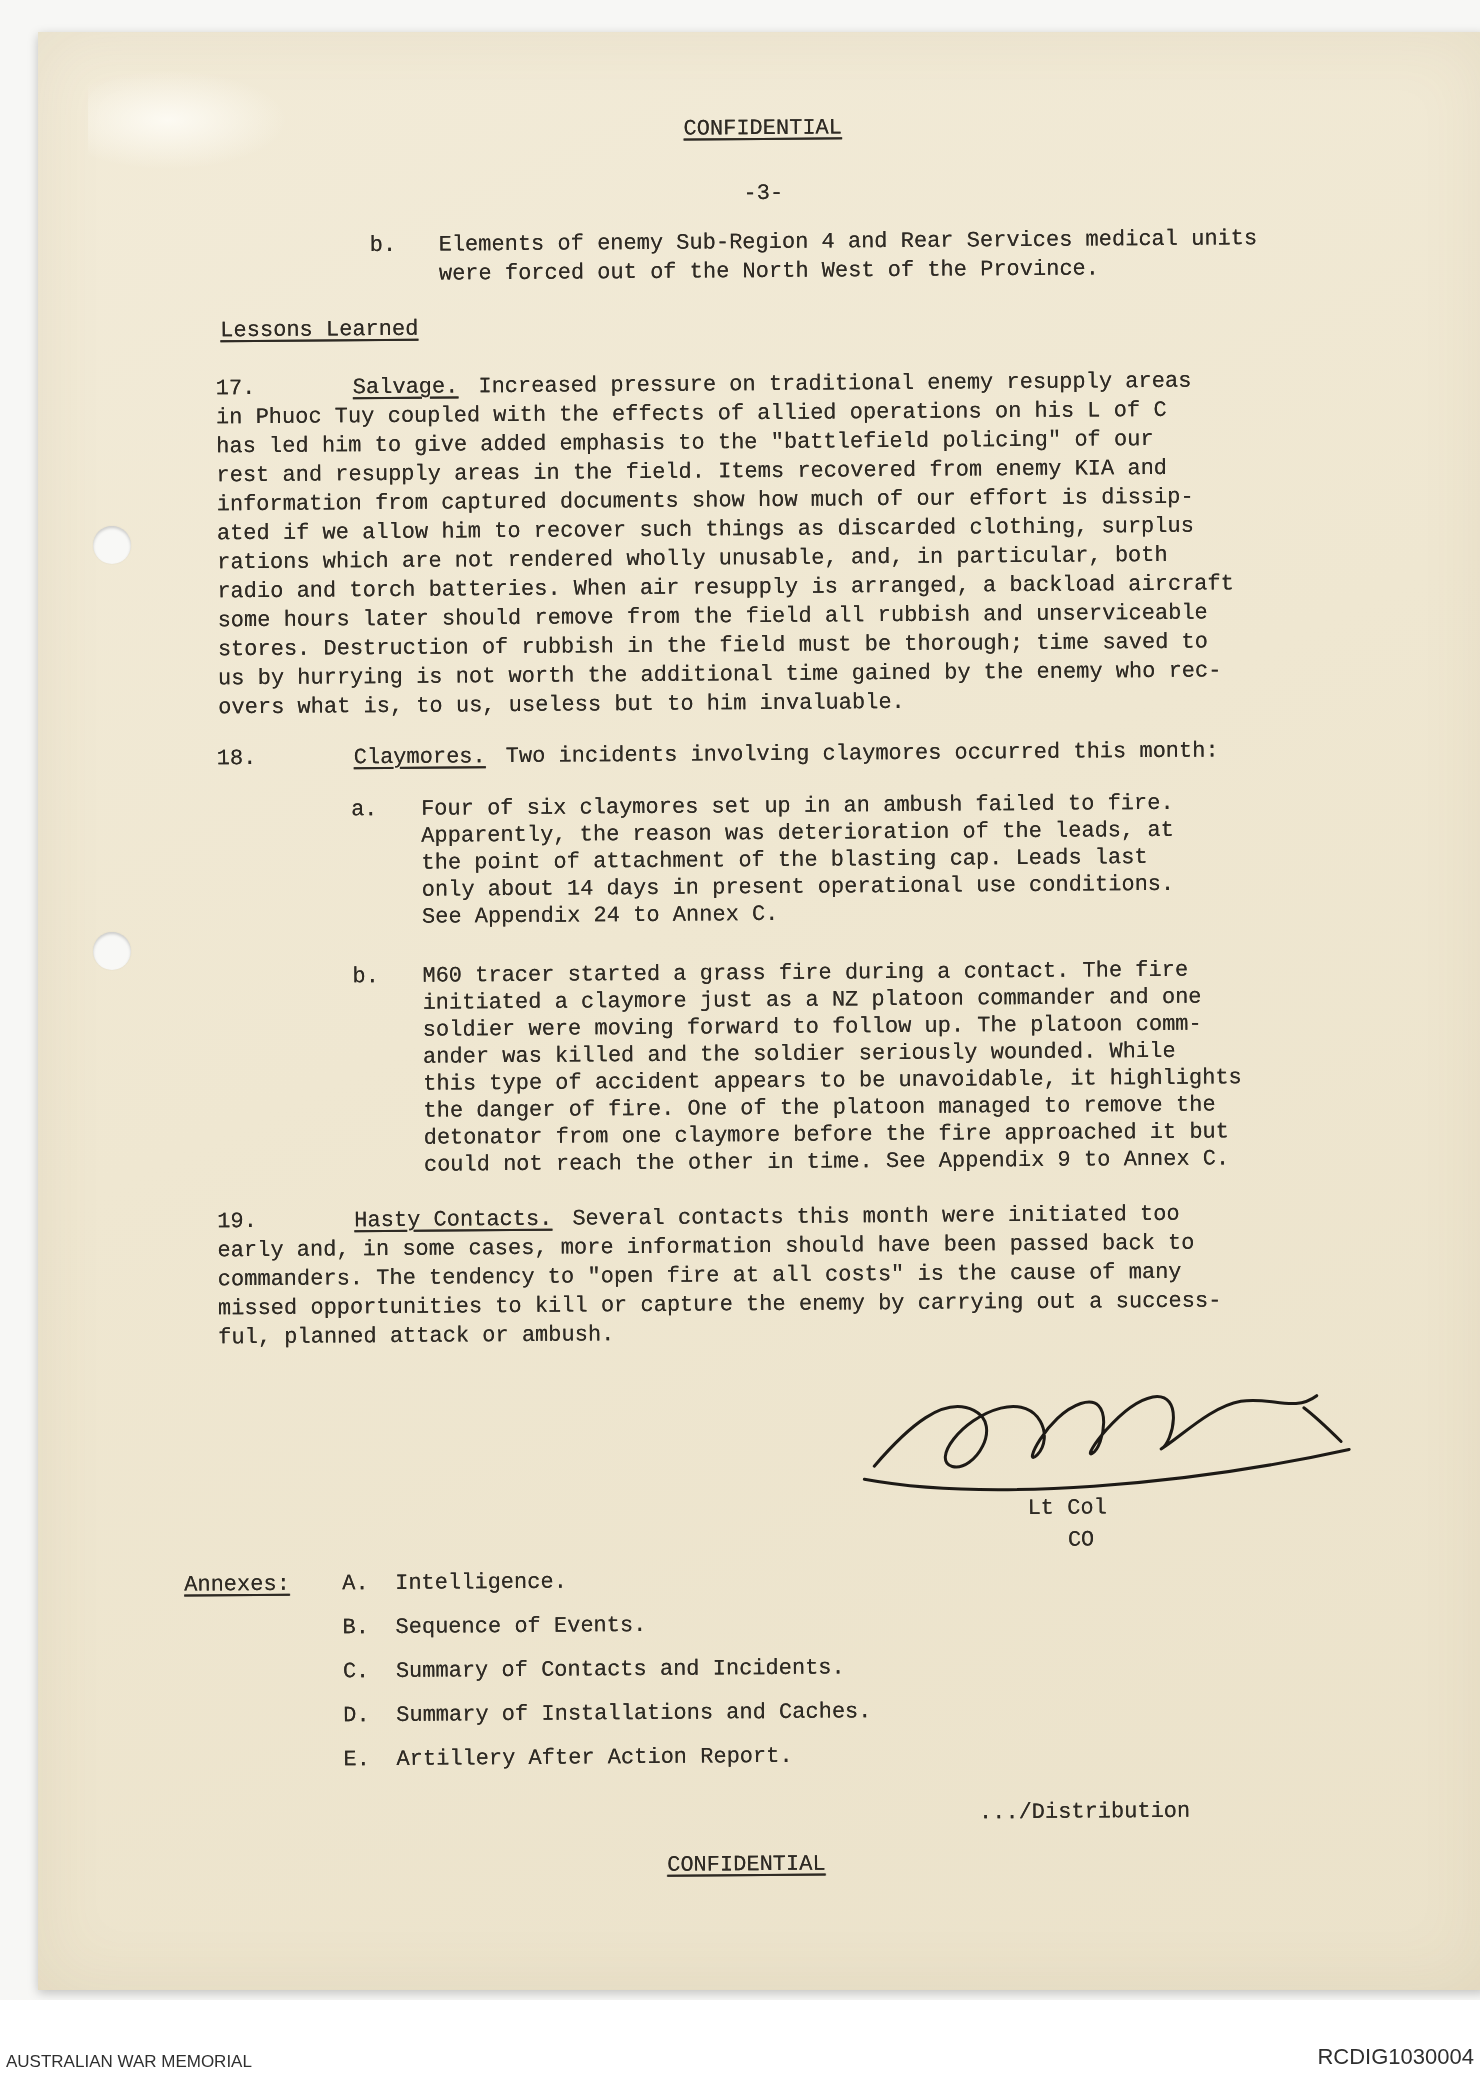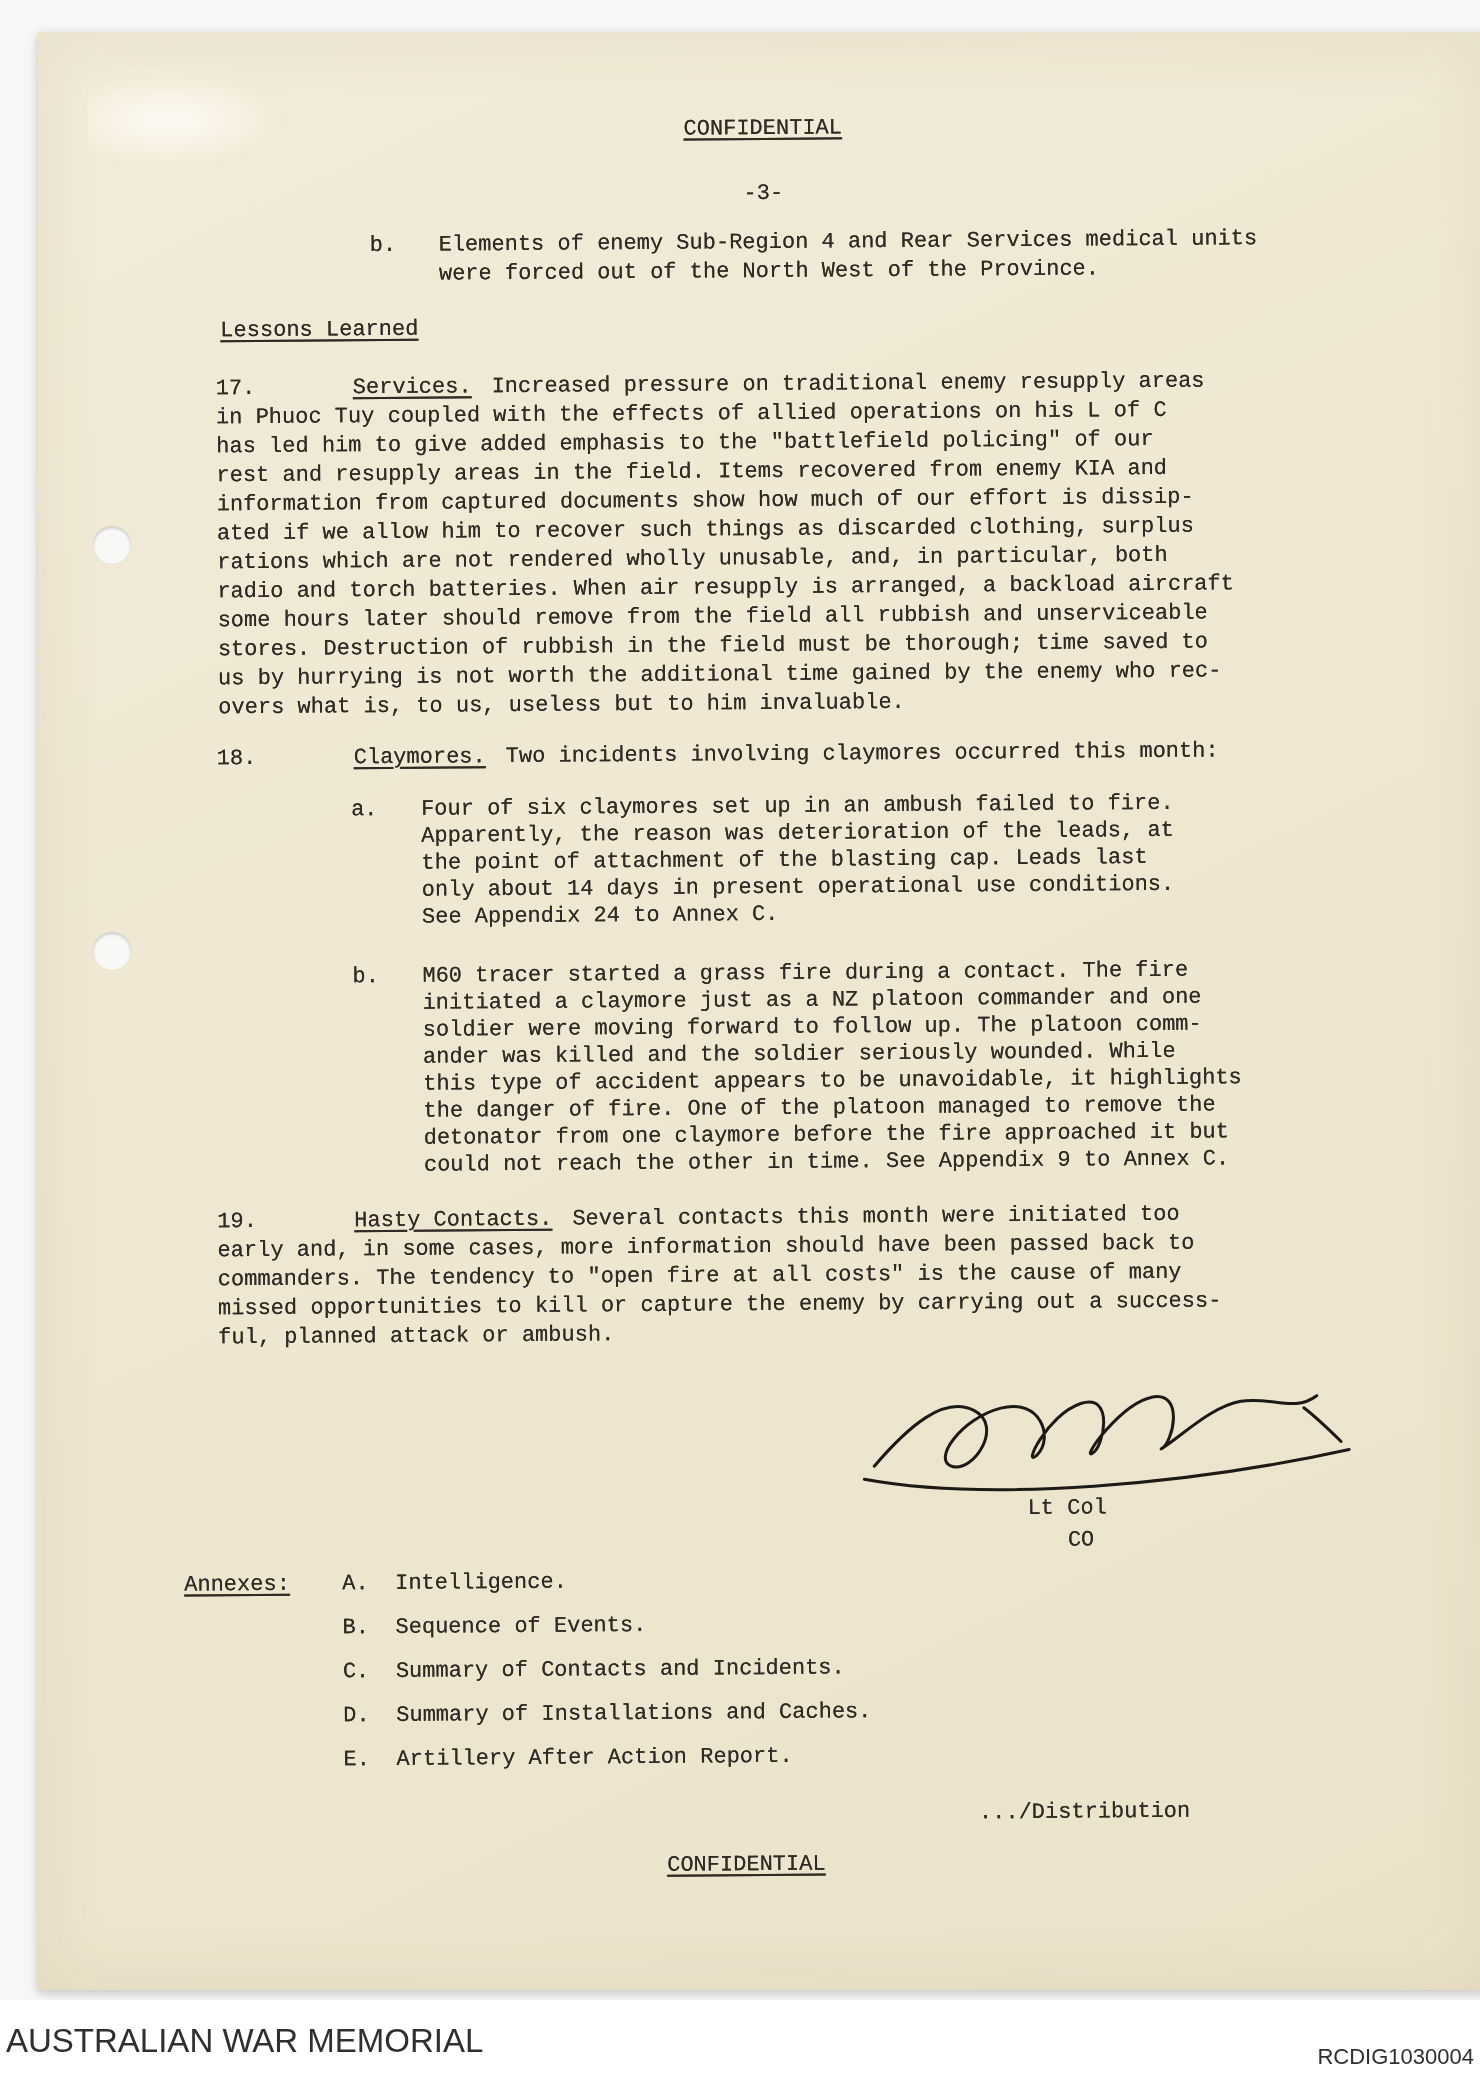--- a/index.html
+++ b/index.html
@@ -56,21 +56,21 @@
   .annex-label { left:134px; top:1534px; }
   .annex-items { left:292px; top:1534px; }
   .annex-row { display:flex; margin-bottom:15px; }
   .annex-row .lbl { width:53px; flex:none; }
   .distribution { left:927px; top:1768px; }
   .conf-bottom { top:1818px; right:60px; }
   .footer {
     position:absolute; left:0; right:0; bottom:0; height:82px; background:#ffffff;
     font-family:"Liberation Sans",sans-serif; color:#2f2f2f;
   }
-  .footer-left { position:absolute; left:6px; bottom:22px; font-size:33px;text-align:right; }
+  .footer-left { position:absolute; left:6px; bottom:10px; font-size:17px;text-align:right; }
   .footer-right { position:absolute; right:6px; bottom:12px; font-size:22px; }
 </style>
 </head>
 <body>
 
 <div class="paper">
   <div class="damage"></div>
   <div class="hole hole1"></div>
   <div class="hole hole2"></div>
 
@@ -82,21 +82,21 @@
 
     <div class="abs item-b">
       <span class="lbl">b.</span>
       <span class="pre">Elements of enemy Sub-Region 4 and Rear Services medical units
 were forced out of the North West of the Province.</span>
     </div>
 
     <div class="abs heading"><span class="u">Lessons Learned</span></div>
 
     <div class="abs para p17">
-      <span class="num">17.</span><span class="title u">Services.</span><span class="pre">Increased pressure on traditional enemy resupply areas
+      <span class="num">17.</span><span class="title u">Salvage.</span><span class="pre">Increased pressure on traditional enemy resupply areas
 in Phuoc Tuy coupled with the effects of allied operations on his L of C
 has led him to give added emphasis to the "battlefield policing" of our
 rest and resupply areas in the field.  Items recovered from enemy KIA and
 information from captured documents show how much of our effort is dissip-
 ated if we allow him to recover such things as discarded clothing, surplus
 rations which are not rendered wholly unusable, and, in particular, both
 radio and torch batteries.  When air resupply is arranged, a backload aircraft
 some hours later should remove from the field all rubbish and unserviceable
 stores.  Destruction of rubbish in the field must be thorough; time saved to
 us by hurrying is not worth the additional time gained by the enemy who rec-

